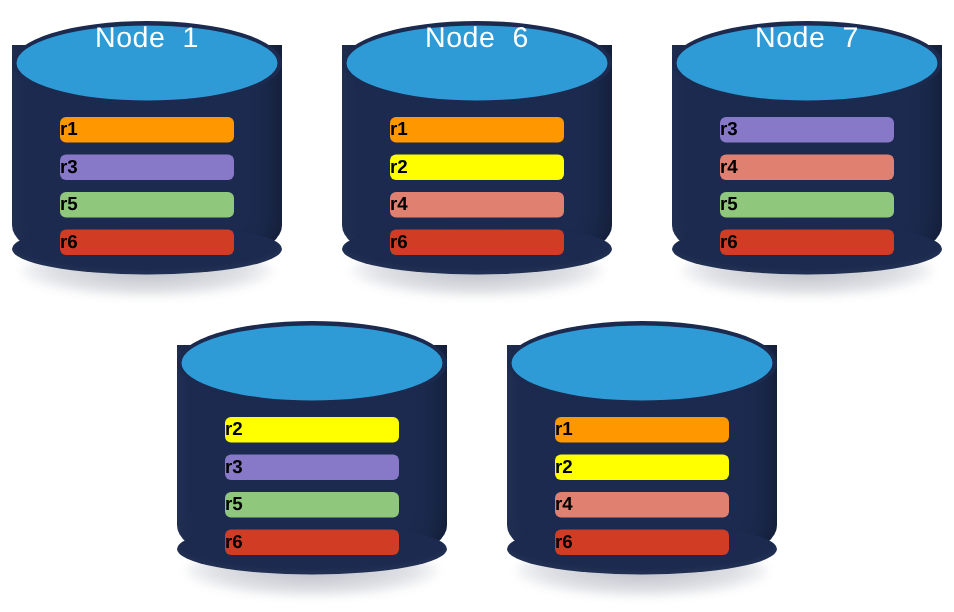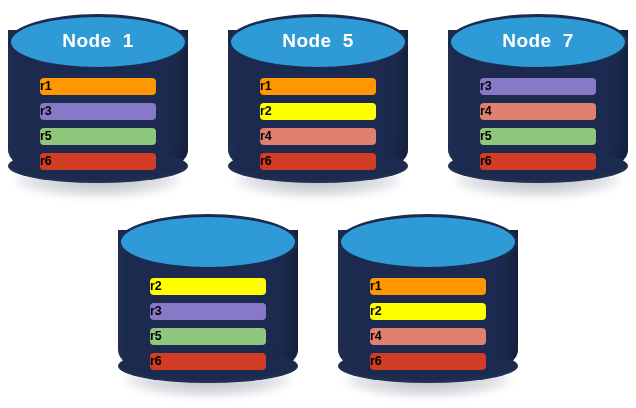--- a/index.html
+++ b/index.html
@@ -74,26 +74,26 @@
     border-radius: 50%;
     background: #2e9bd6;
     border: 3px solid #1b2a4e;
     box-sizing: border-box;
     z-index: 3;
   }
 
   .node-label {
     position: absolute;
     left: 0;
-    top: 16px;
+    top: 1px;
     width: 180px;
     text-align: center;
     color: #ffffff;
     font-size: 19px;
-    font-weight: 700;
+    font-weight: 400;
     letter-spacing: 0.4px;
     z-index: 4;
     white-space: pre;
     font-family: "Liberation Sans", sans-serif;
   }
 
   
   .replica-stack {
     position: absolute;
     left: 32px;
@@ -128,21 +128,21 @@
         <div class="replica-bar" style="background: rgb(255, 152, 0);">r1</div>
         <div class="replica-bar" style="background: rgb(136, 120, 200);">r3</div>
         <div class="replica-bar" style="background: rgb(143, 200, 124);">r5</div>
         <div class="replica-bar" style="background: rgb(209, 60, 36);">r6</div>
       </div>
     </div>
     <div class="node" style="left: 228px; top: 14px;">
       <div class="cyl-shadow"></div>
       <div class="cyl-body" style="background: rgb(27, 42, 78);"></div>
       <div class="cyl-top" style="background: rgb(46, 155, 214);"></div>
-      <div class="node-label">Node  5</div>
+      <div class="node-label">Node  6</div>
       <div class="replica-stack">
         <div class="replica-bar" style="background: rgb(255, 152, 0);">r1</div>
         <div class="replica-bar" style="background: rgb(255, 255, 0);">r2</div>
         <div class="replica-bar" style="background: rgb(223, 128, 113);">r4</div>
         <div class="replica-bar" style="background: rgb(209, 60, 36);">r6</div>
       </div>
     </div>
     <div class="node" style="left: 448px; top: 14px;">
       <div class="cyl-shadow"></div>
       <div class="cyl-body" style="background: rgb(27, 42, 78);"></div>

